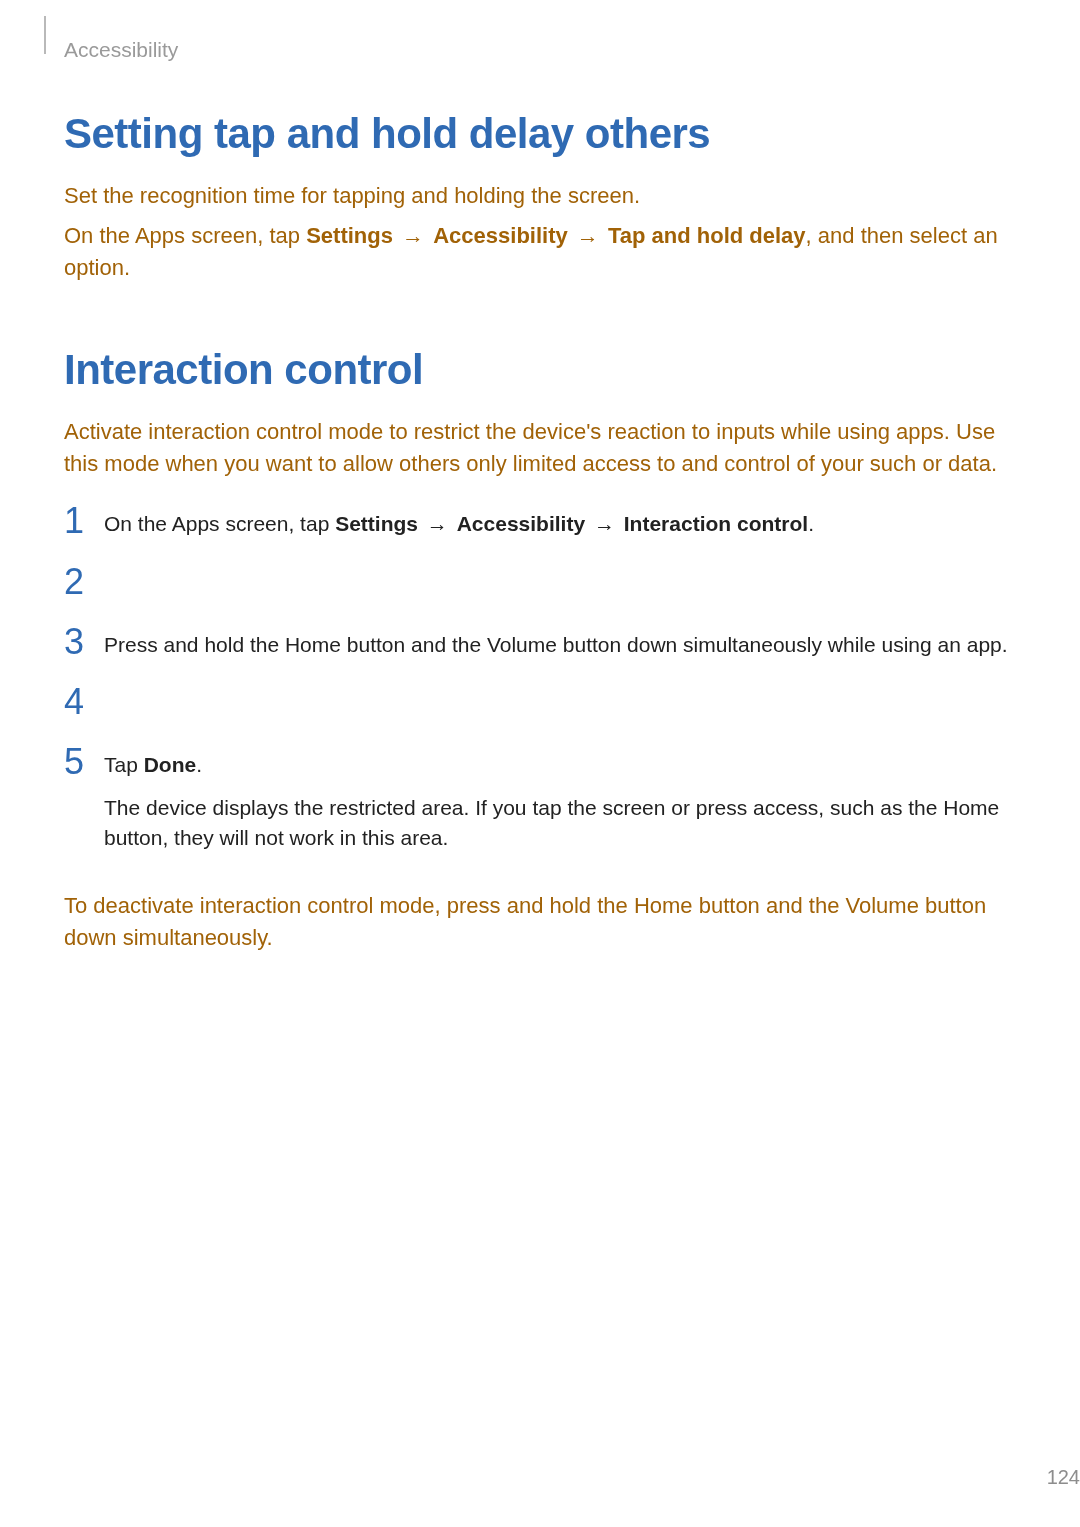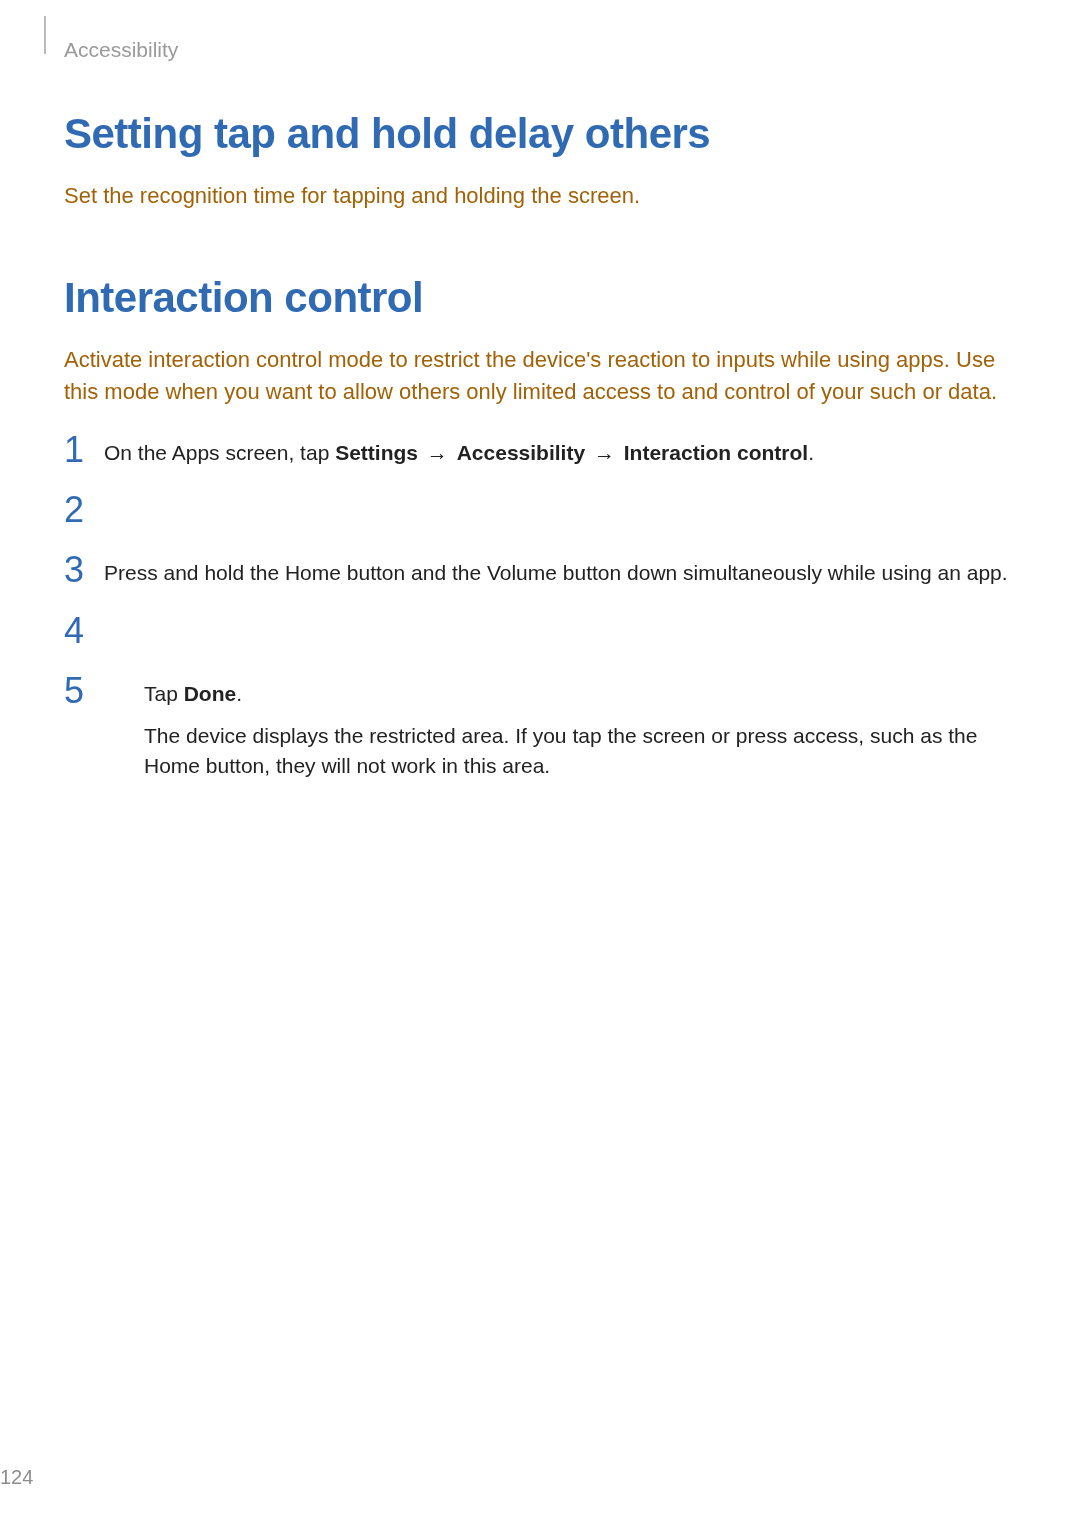--- a/index.html
+++ b/index.html
@@ -67,43 +67,50 @@
     font-family: "Segoe UI Light", "Helvetica Neue Light", Arial, sans-serif;
   }
   ol.steps .step-body {
     font-size: 21px;
     line-height: 1.45;
     color: #222;
     padding-top: 6px;
   }
   ol.steps .step-body .b { font-weight: 700; }
   ol.steps .step-body .arrow { padding: 0 3px; }
-  ol.steps .step-body p { margin-bottom: 12px; margin-left: 40px; }
+  ol.steps .step-body p { margin-bottom: 12px; }
   .page-number {
     position: absolute;
     bottom: 38px;
     left: 0;
     width: 100%;
-    text-align: left;
+    text-align: right;
     font-size: 20px;
     color: #8d8d8d;
   }
 </style>
 </head>
 <body>
 
 <div class="header-mark"></div>
 
 <div class="page">
   <div class="header-label">Accessibility</div>
 
   <h1 class="section-title">Setting tap and hold delay others</h1>
 
   <p class="body">Set the recognition time for tapping and holding the screen.</p>
 
+  <p class="body">
+    <span>On the Apps screen, tap </span><span class="b">Settings</span>
+    <span class="arrow">→</span>
+    <span class="b">Accessibility</span>
+    <span class="arrow">→</span>
+    <span class="b">Tap and hold delay</span><span>, and then select an option.</span>
+  </p>
 
   <h1 class="section-title mt">Interaction control</h1>
 
   <p class="body">Activate interaction control mode to restrict the device's reaction to inputs while using apps. Use this mode when you want to allow others only limited access to and control of your such or data.</p>
 
   <ol class="steps">
     <li>
       <span class="num">1</span>
       <div class="step-body">
         <span>On the Apps screen, tap </span><span class="b">Settings</span>
@@ -127,15 +134,16 @@
       <span class="num">5</span>
       <div class="step-body">
         <p>
           <span>Tap </span><span class="b">Done</span><span>.</span>
         </p>
         <p>The device displays the restricted area. If you tap the screen or press access, such as the Home button, they will not work in this area.</p>
       </div>
     </li>
   </ol>
 
+  <p class="body">To deactivate interaction control mode, press and hold the Home button and the Volume button down simultaneously.</p>
 </div>
 
 <div class="page-number">124</div>
 
 </body></html>

